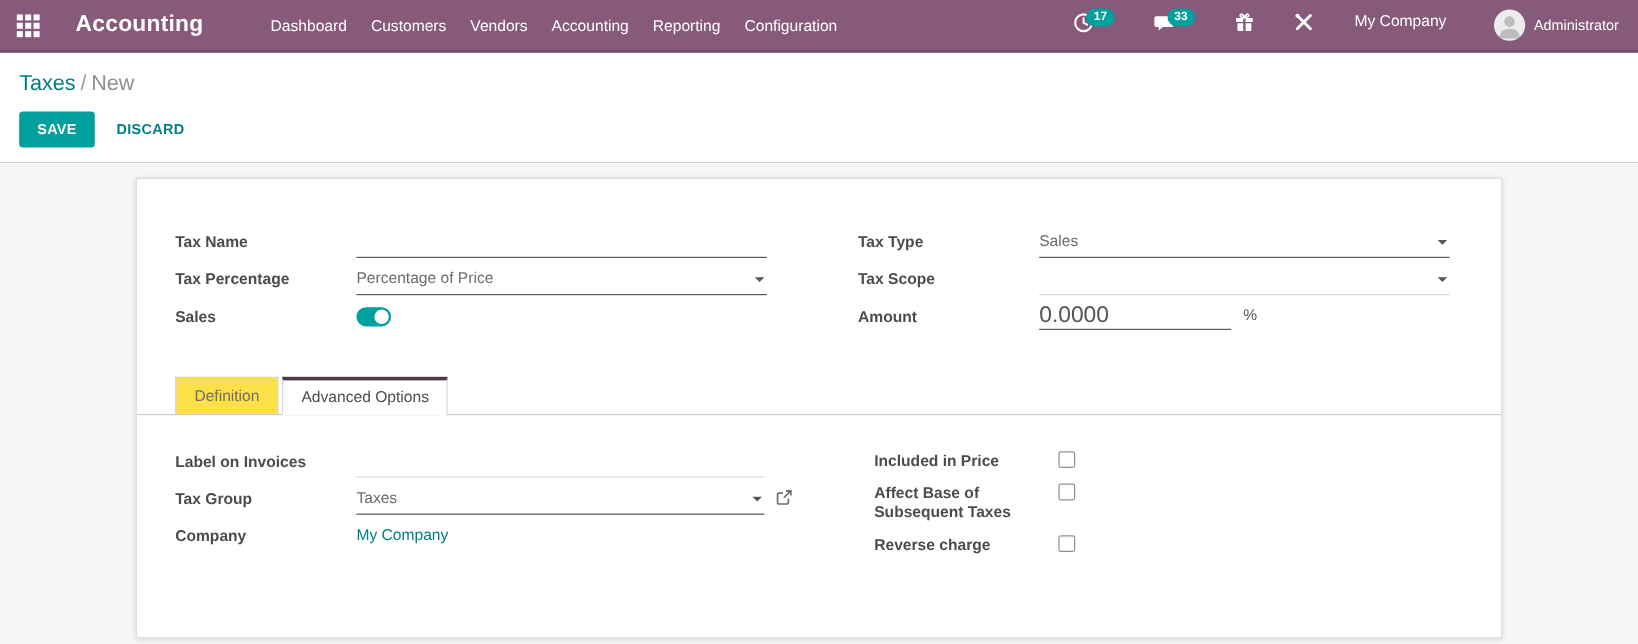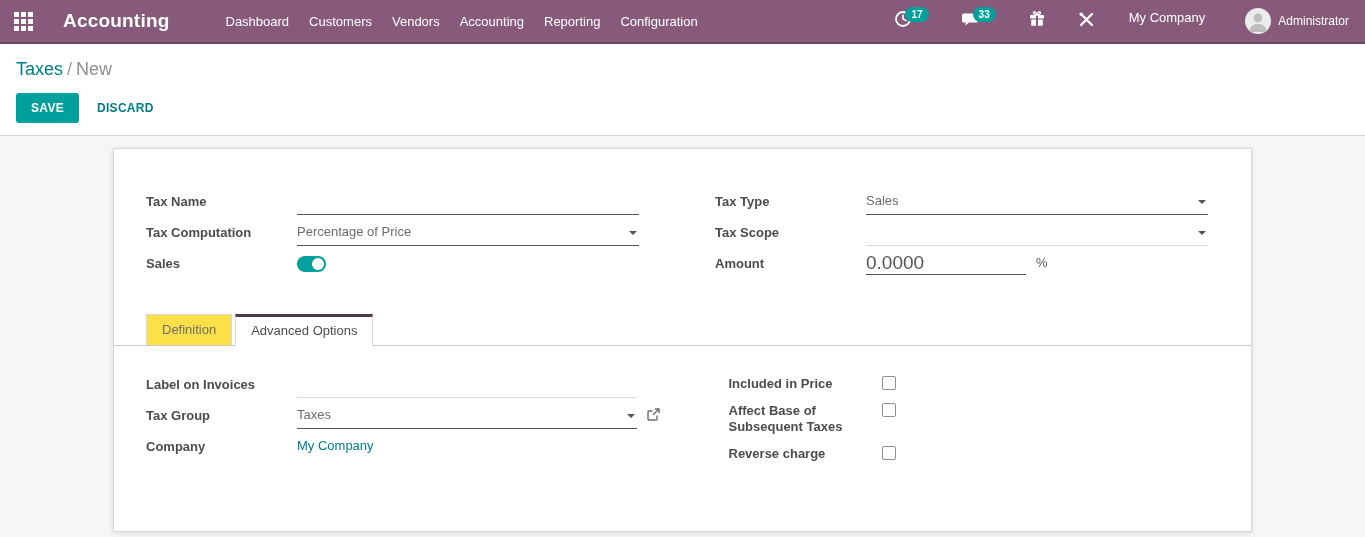--- a/index.html
+++ b/index.html
@@ -175,21 +175,21 @@
     <div class="sheet-form">
 
       <div class="col">
         <div class="o-row">
           <div class="o-label">Tax Name</div>
           <div class="o-field u-dark">
             <input type="text" value="" style="">
           </div>
         </div>
         <div class="o-row">
-          <div class="o-label">Tax Computation</div>
+          <div class="o-label">Tax Percentage</div>
           <div class="o-field u-dark select-field">
             <span class="val">Percentage of Price</span>
             <span class="caret"></span>
           </div>
         </div>
         <div class="o-row">
           <div class="o-label">Sales</div>
           <div class="o-field" style="border:none;">
             <span class="toggle"><span class="knob"></span></span>
           </div>

